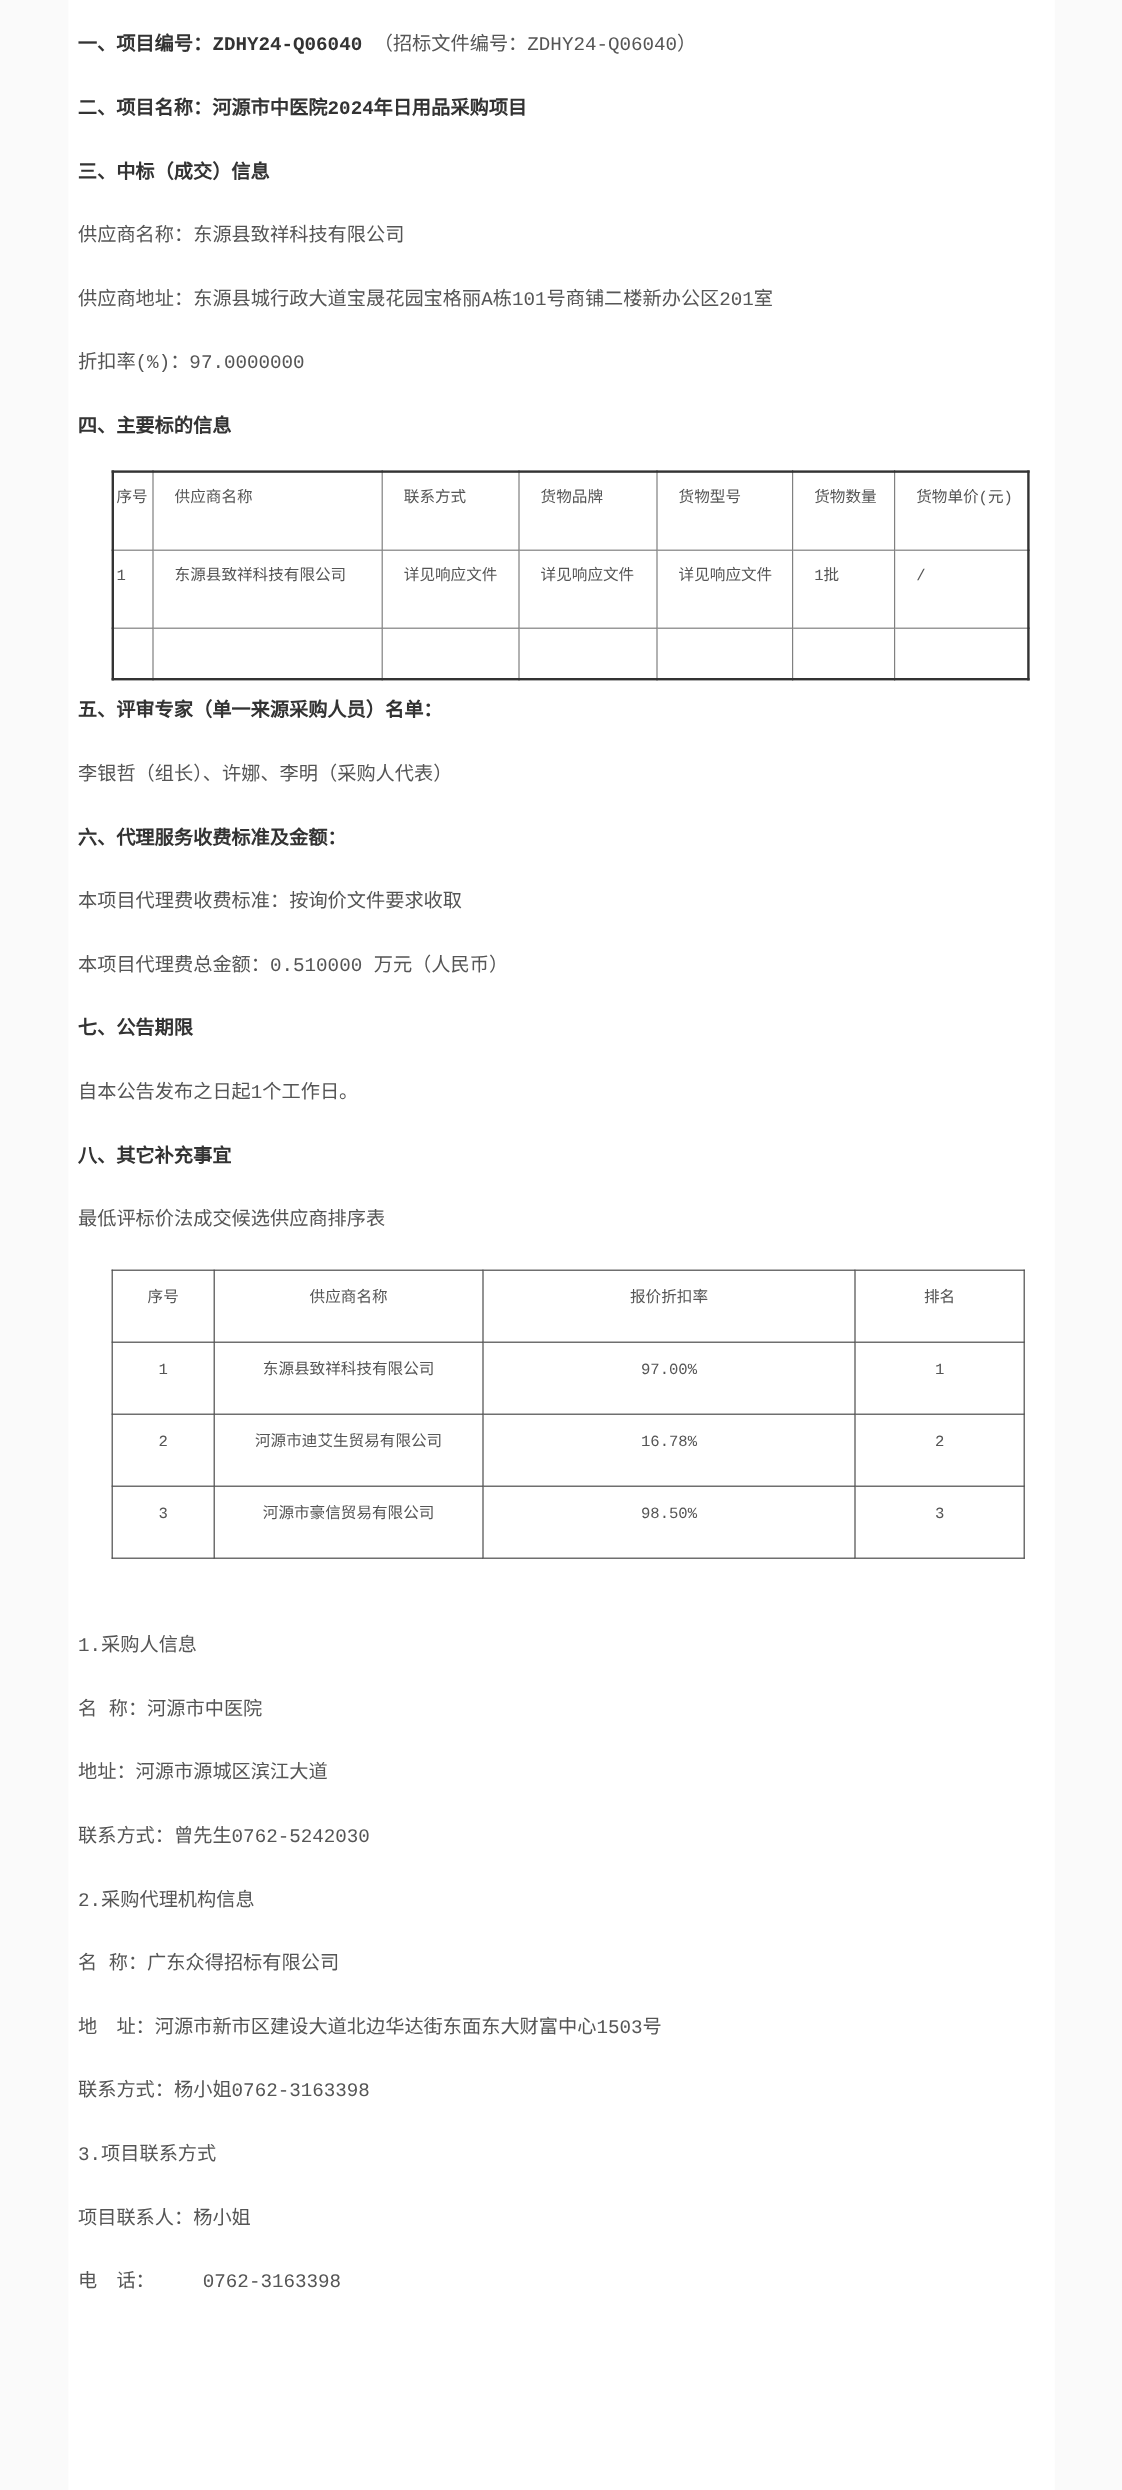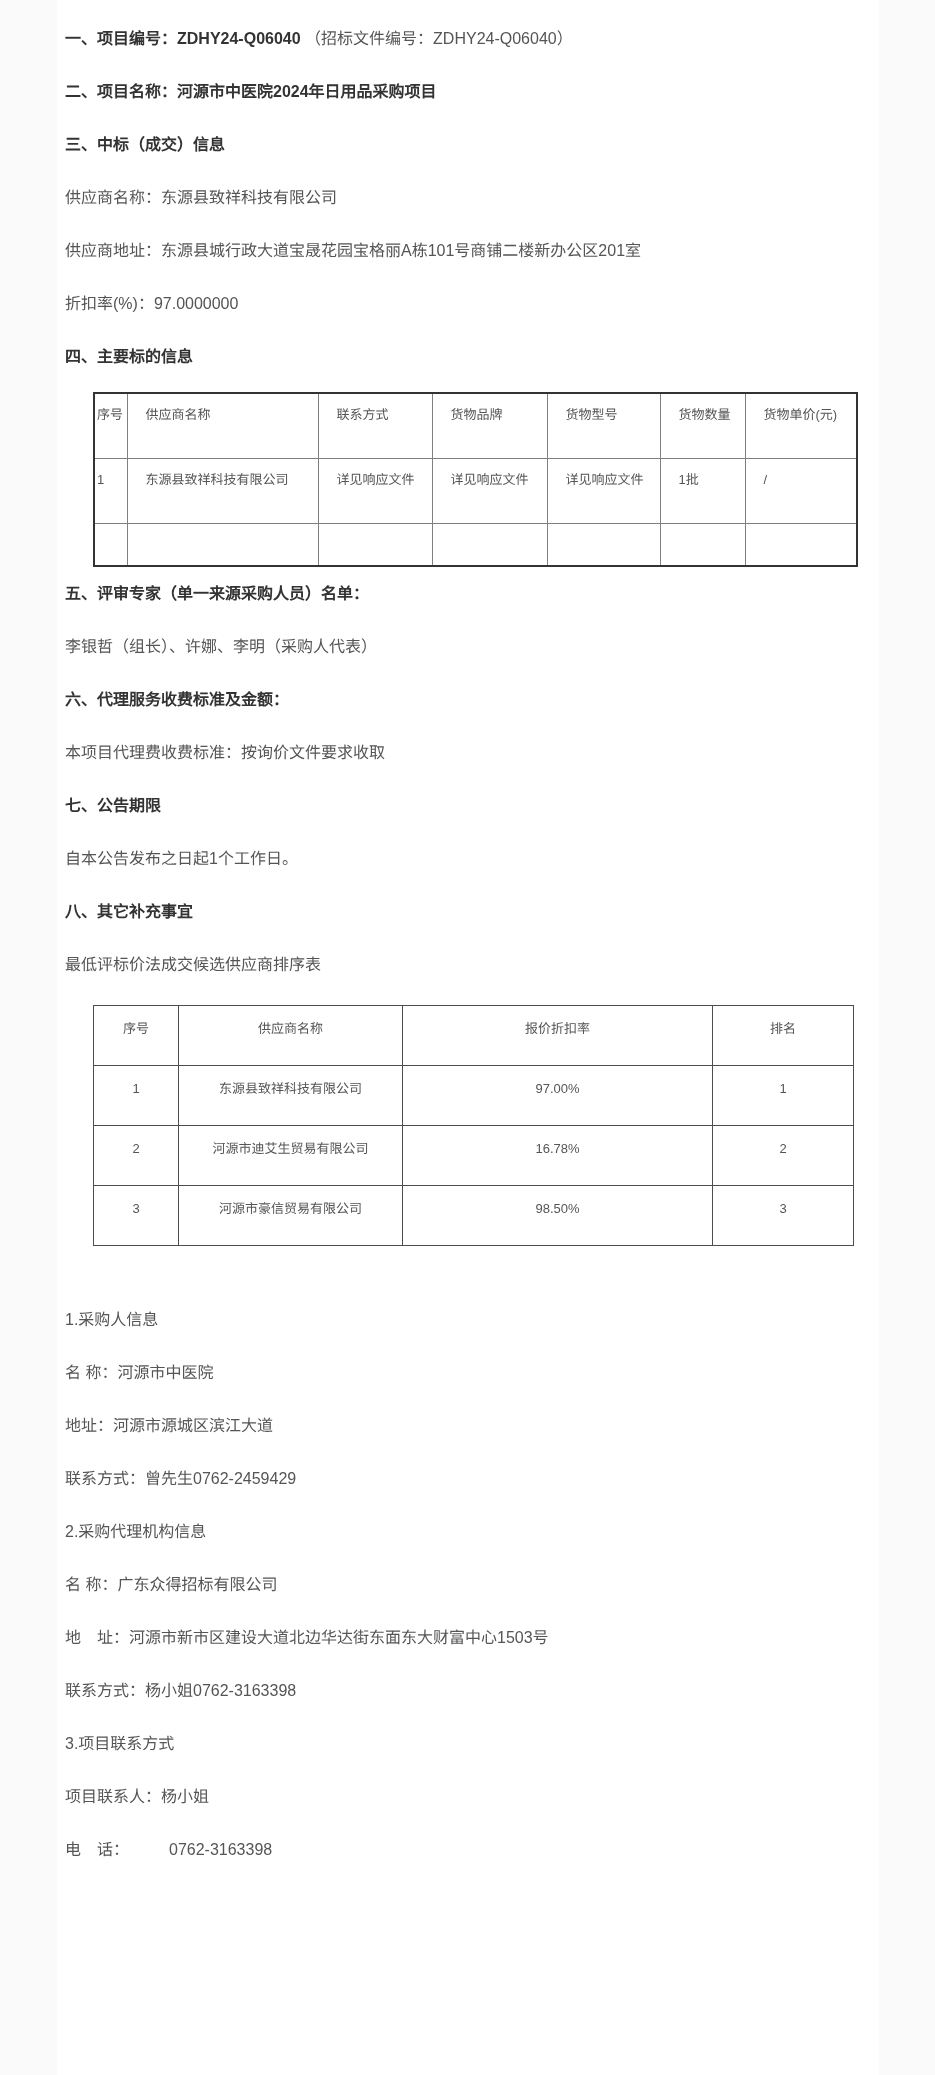--- a/index.html
+++ b/index.html
@@ -14,20 +14,21 @@
   *{margin:0;padding:0;box-sizing:content-box;}
   html,body{background:var(--page-bg);}
   body{
     width:935px;
     font-family:"Liberation Sans","DejaVu Sans",sans-serif;
   }
   .page{
     width:822px;
     padding:0 56px 0 57px;
     background:var(--page-bg);
+    font-family:Liberation Mono, monospace;
   }
   .content{
     width:814px;
     height:2026px;
     padding:12px 0 37px 8px;
     background:var(--card-bg);
     overflow:hidden;
   }
   .p{
     margin:0;
@@ -143,20 +144,21 @@
           <td></td>
         </tr>
       </tbody>
     </table>
 
     <p class="p h">五、评审专家（单一来源采购人员）名单：</p>
     <p class="p">李银哲（组长）、许娜、李明（采购人代表）</p>
 
     <p class="p h">六、代理服务收费标准及金额：</p>
     <p class="p">本项目代理费收费标准：按询价文件要求收取</p>
+    <p class="p">本项目代理费总金额：0.510000 万元（人民币）</p>
 
     <p class="p h">七、公告期限</p>
     <p class="p">自本公告发布之日起1个工作日。</p>
 
     <p class="p h">八、其它补充事宜</p>
     <p class="p">最低评标价法成交候选供应商排序表</p>
 
     <table class="tbl2">
       <colgroup>
         <col style="width:85px">
@@ -189,21 +191,21 @@
           <td>98.50%</td>
           <td>3</td>
         </tr>
       </tbody>
     </table>
 
 
     <p class="p">1.采购人信息</p>
     <p class="p">名 称：河源市中医院</p>
     <p class="p">地址：河源市源城区滨江大道</p>
-    <p class="p">联系方式：曾先生0762-2459429</p>
+    <p class="p">联系方式：曾先生0762-5242030</p>
 
     <p class="p">2.采购代理机构信息</p>
     <p class="p">名 称：广东众得招标有限公司</p>
     <p class="p">地　址：河源市新市区建设大道北边华达街东面东大财富中心1503号</p>
     <p class="p">联系方式：杨小姐0762-3163398</p>
 
     <p class="p">3.项目联系方式</p>
     <p class="p">项目联系人：杨小姐</p>
     <p class="p">电　话：　　　0762-3163398</p>
 

